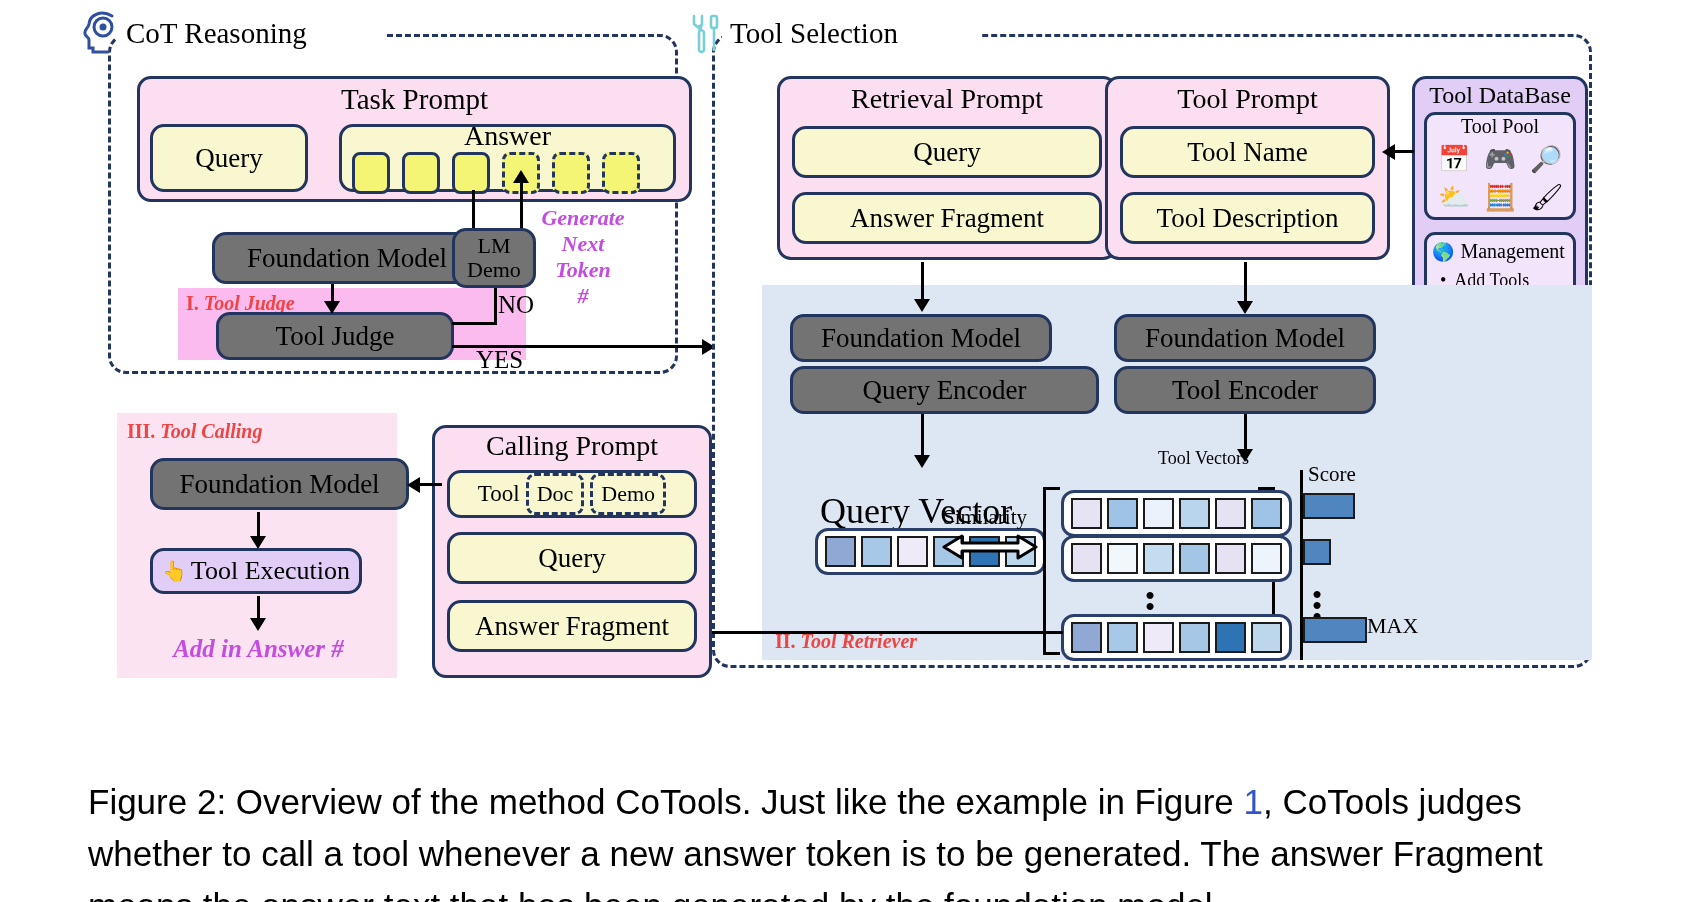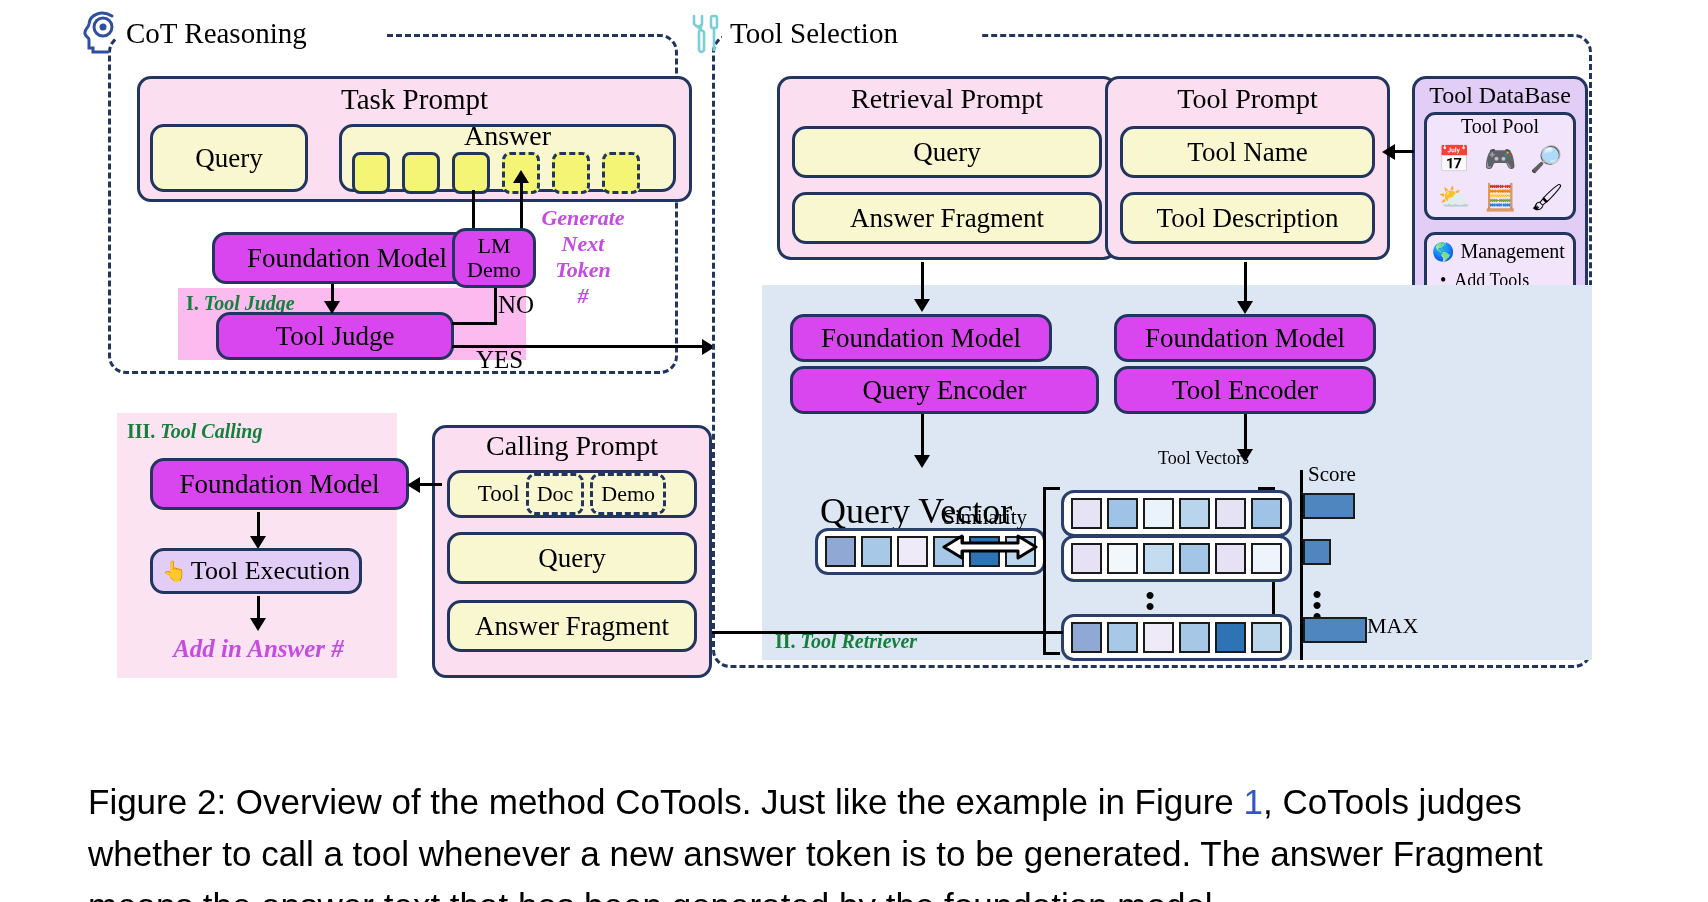--- a/index.html
+++ b/index.html
@@ -9,21 +9,21 @@
   
   .abs{position:absolute;box-sizing:border-box;}
   .ctr{display:flex;align-items:center;justify-content:center;text-align:center;}
 
   
   .node{border:3px solid #22355e;border-radius:14px;}
   .pink{background:#fbdff0;}
   .pink-lite{background:#fce3f2;}
   .magenta{background:#fbbbef;}
   .yellow{background:#f8f7d0;}
-  .mint{background:#d946ef;}
+  .mint{background:#737373;}
   .purple{background:#e2cdf7;}
   .bluegray{background:#dde7f3;}
   .plain{background:#ffffff;}
 
   .lbl{font-family:"Liberation Serif",serif;}
 
   
   .vline{position:absolute;background:#000;width:3px;}
   .hline{position:absolute;background:#000;height:3px;}
   .arrowhead-down{position:absolute;width:0;height:0;border-left:8px solid transparent;border-right:8px solid transparent;border-top:13px solid #000;}
@@ -44,21 +44,21 @@
 
   .dots{position:absolute;font-size:26px;line-height:11px;letter-spacing:0;color:#000;font-weight:700;text-align:center;}
 
   .scorebar{position:absolute;background:#4f86c0;border:2px solid #1b1b1b;height:22px;}
 
   .caption{position:absolute;font-family:Liberation Sans, sans-serif;font-size:35px;line-height:52px;color:#000;}
   .capblue{color:#3355cc;}
 
   .stage-title{font-size:29px;}
   .purpletxt{color:#c44ce0;font-style:italic;font-weight:bold;}
-  .darktag{font-size:20px;font-weight:bold;color:#15803d;}
+  .darktag{font-size:20px;font-weight:bold;color:#ef4444;}
   .darktag i{font-style:italic;}
 
   .icon-emoji{font-family:"DejaVu Sans",sans-serif;}
 </style>
 </head>
 <body>
 
 <div id="stage">
 
   <div class="abs" style="left:108px;top:34px;width:570px;height:340px;border:3px dashed #22355e;border-radius:18px;"></div>

